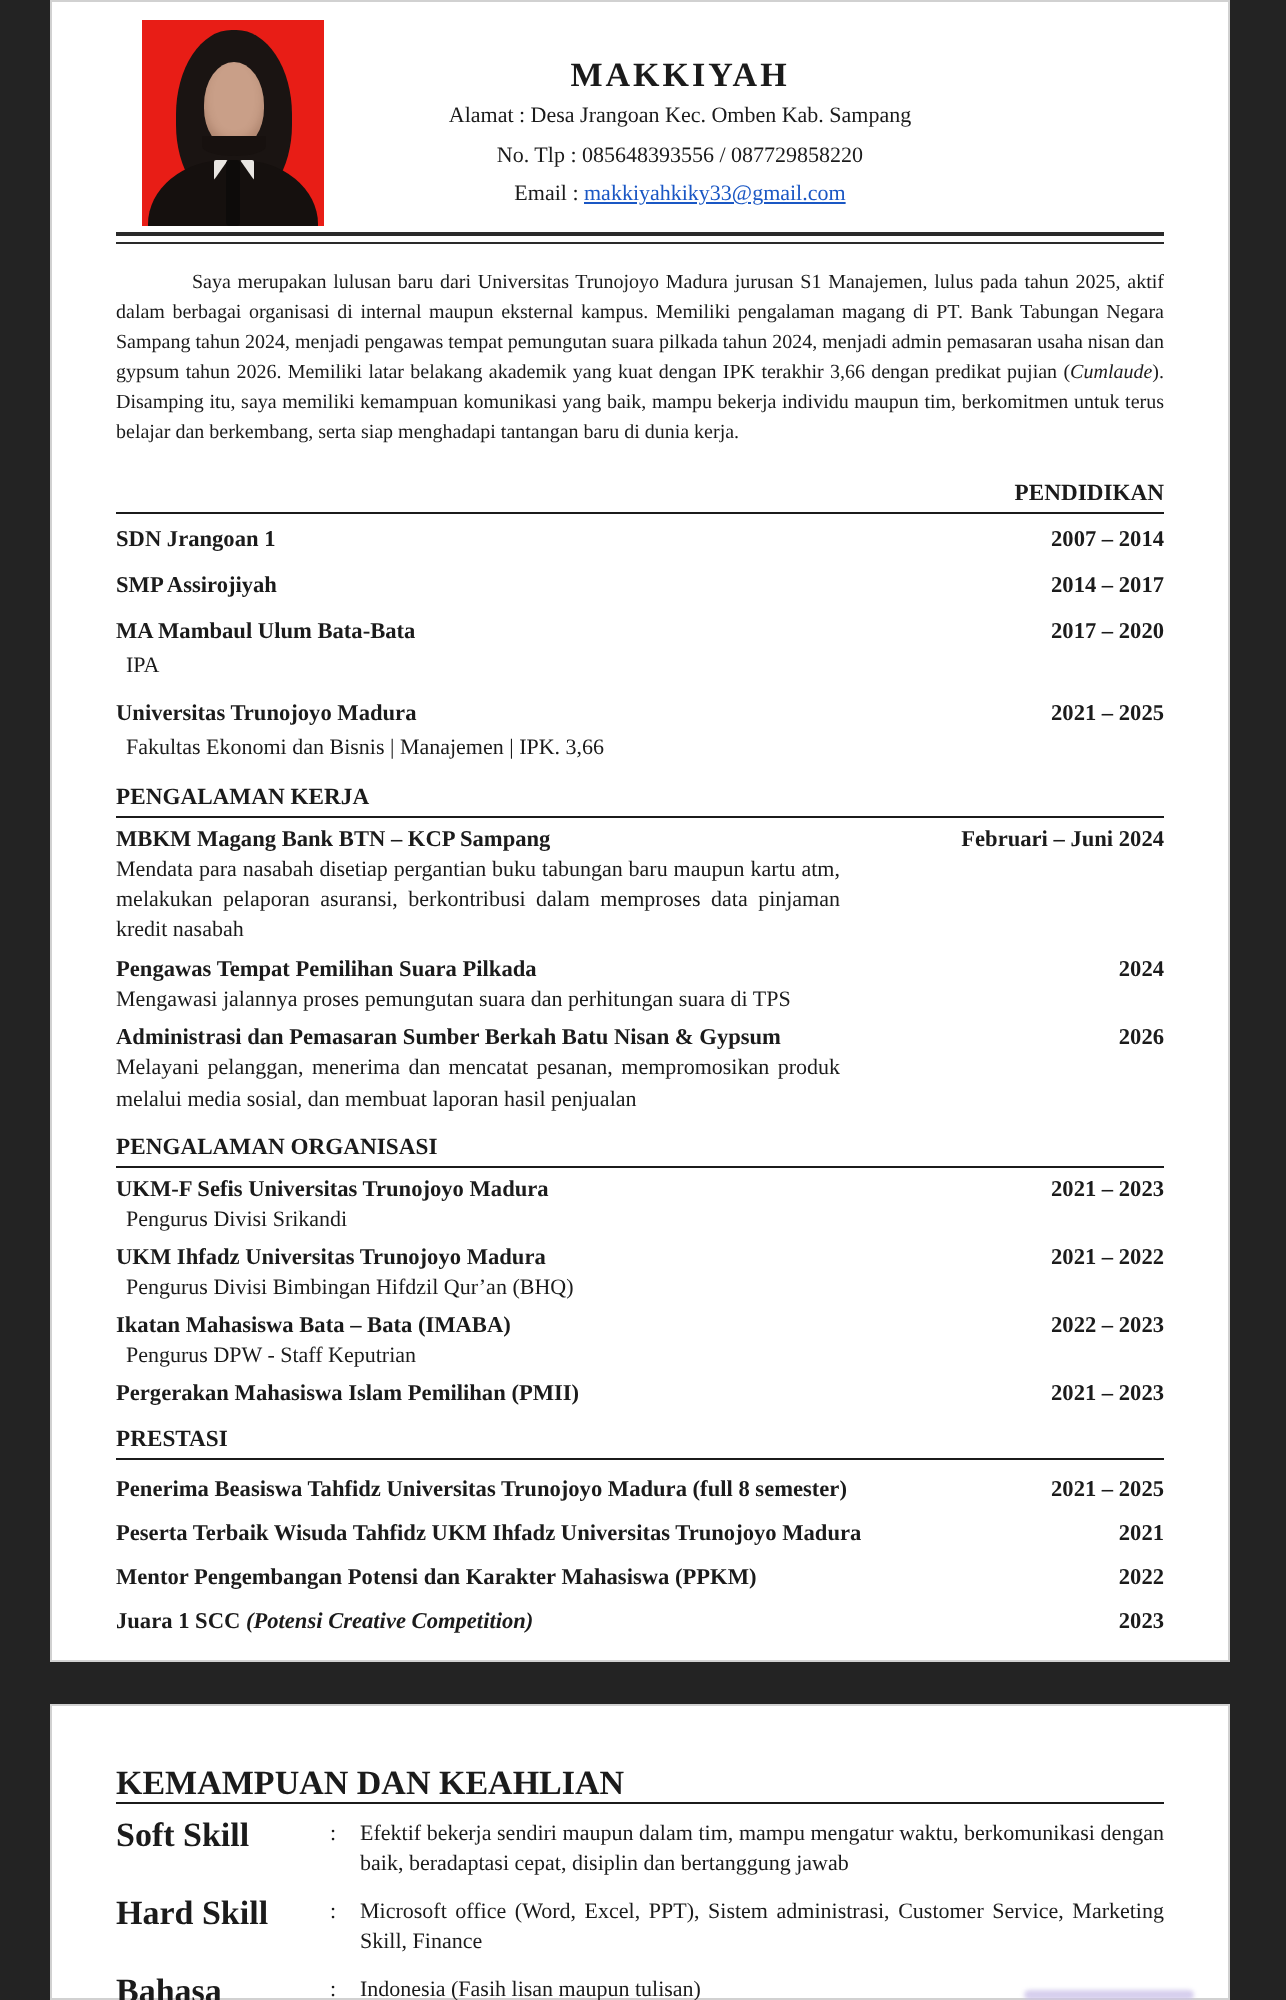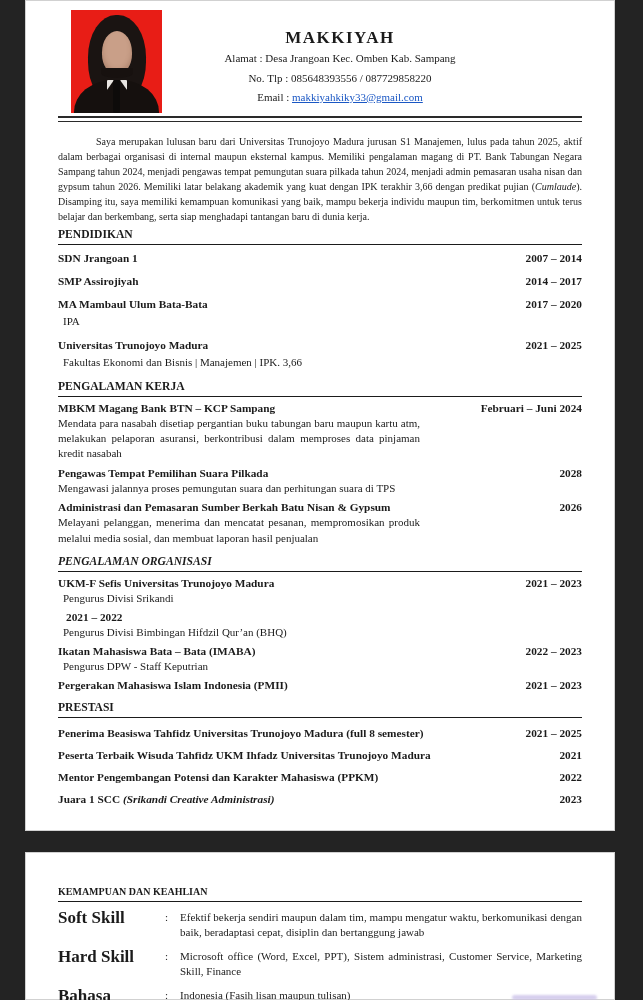--- a/index.html
+++ b/index.html
@@ -77,38 +77,38 @@
   
   .section-title {
     font-weight:bold; font-size:11.6px; line-height:14px;
     border-bottom:1.5px solid #1b1b1b; padding-bottom:2px;
   }
   .row { display:flex; justify-content:space-between; align-items:baseline; }
   .row-name { font-weight:bold; font-size:11.3px; line-height:13px; }
   .row-period { font-weight:bold; font-size:11.3px; line-height:13px; white-space:nowrap; flex-shrink:0; padding-left:8px;text-align:right; }
   .row-detail { font-size:11px; line-height:15px; padding-left:5px; }
 
-  .edu-section .section-title { margin-top:4px; }
+  .edu-section .section-title { margin-top:16px;text-align:right; }
   .edu-item { margin-top:7px; margin-bottom:10px; }
   .edu-item .row-detail { margin-top:3px; }
 
   .work-section .section-title { margin-top:2px; }
   .work-item { margin-top:5px; }
   .work-item .desc { width:362px; text-align:justify; font-size:11px; line-height:15.4px; margin-top:1px; }
 
-  .org-section .section-title { margin-top:9px;font-style:italic; }
+  .org-section .section-title { margin-top:9px; }
   .org-item { margin-top:5px; }
   .org-item .row-detail { line-height:15px; margin-top:1px; }
 
   .ach-section .section-title { margin-top:9px; }
   .ach-item { margin-top:9px; }
 
   
   .skills-section { padding-top:33px; }
-  .skills-section .section-title { font-size:10px; }
+  .skills-section .section-title { font-size:17px; }
   .skill-row { display:flex; margin-top:8px; }
   .skill-label { font-weight:bold; font-size:17px; width:107px; flex-shrink:0; line-height:15px; }
   .skill-sep { width:15px; flex-shrink:0; font-size:11px; line-height:15px; }
   .skill-text { flex:1; font-size:11px; line-height:15.4px; text-align:justify; }
 
   .page-artifact {
     position:absolute; right:18px; bottom:0;
     width:85px; height:5px; background:#c9bfe8;
     border-radius:3px; opacity:0.75; filter:blur(1px);
   }
@@ -186,21 +186,21 @@
             <div class="row">
               <span class="row-name">MBKM Magang Bank BTN – KCP Sampang</span>
               <span class="row-period">Februari – Juni 2024</span>
             </div>
             <div class="desc">Mendata para nasabah disetiap pergantian buku tabungan baru maupun kartu atm, melakukan pelaporan asuransi, berkontribusi dalam memproses data pinjaman kredit nasabah</div>
           </div>
 
           <div class="work-item">
             <div class="row">
               <span class="row-name">Pengawas Tempat Pemilihan Suara Pilkada</span>
-              <span class="row-period">2028</span>
+              <span class="row-period">2024</span>
             </div>
             <div class="desc">Mengawasi jalannya proses pemungutan suara dan perhitungan suara di TPS</div>
           </div>
 
           <div class="work-item">
             <div class="row">
               <span class="row-name">Administrasi dan Pemasaran Sumber Berkah Batu Nisan &amp; Gypsum</span>
               <span class="row-period">2026</span>
             </div>
             <div class="desc">Melayani pelanggan, menerima dan mencatat pesanan, mempromosikan produk melalui media sosial, dan membuat laporan hasil penjualan</div>
@@ -215,36 +215,37 @@
           <div class="org-item">
             <div class="row">
               <span class="row-name">UKM-F Sefis Universitas Trunojoyo Madura</span>
               <span class="row-period">2021 – 2023</span>
             </div>
             <div class="row-detail">Pengurus Divisi Srikandi</div>
           </div>
 
           <div class="org-item">
             <div class="row">
+              <span class="row-name">UKM Ihfadz Universitas Trunojoyo Madura</span>
               <span class="row-period">2021 – 2022</span>
             </div>
             <div class="row-detail">Pengurus Divisi Bimbingan Hifdzil Qur’an (BHQ)</div>
           </div>
 
           <div class="org-item">
             <div class="row">
               <span class="row-name">Ikatan Mahasiswa Bata – Bata (IMABA)</span>
               <span class="row-period">2022 – 2023</span>
             </div>
             <div class="row-detail">Pengurus DPW - Staff Keputrian</div>
           </div>
 
           <div class="org-item">
             <div class="row">
-              <span class="row-name">Pergerakan Mahasiswa Islam Indonesia (PMII)</span>
+              <span class="row-name">Pergerakan Mahasiswa Islam Pemilihan (PMII)</span>
               <span class="row-period">2021 – 2023</span>
             </div>
             <div class="row-detail"></div>
           </div>
         </div>
     </div>
 
     <div class="ach-section">
       <div class="section-title">PRESTASI</div>
       <div>
@@ -258,21 +259,21 @@
             <span class="row-name"><span>Peserta Terbaik Wisuda Tahfidz UKM Ihfadz Universitas Trunojoyo Madura</span><span class="italic"></span></span>
             <span class="row-period">2021</span>
           </div>
 
           <div class="ach-item row">
             <span class="row-name"><span>Mentor Pengembangan Potensi dan Karakter Mahasiswa (PPKM)</span><span class="italic"></span></span>
             <span class="row-period">2022</span>
           </div>
 
           <div class="ach-item row">
-            <span class="row-name"><span>Juara 1 SCC </span><span class="italic">(Srikandi Creative Administrasi)</span></span>
+            <span class="row-name"><span>Juara 1 SCC </span><span class="italic">(Potensi Creative Competition)</span></span>
             <span class="row-period">2023</span>
           </div>
         </div>
     </div>
   </div>
 </div>
 
 <div class="page page2">
   <div class="content skills-section">
     <div class="section-title">KEMAMPUAN DAN KEAHLIAN</div>

